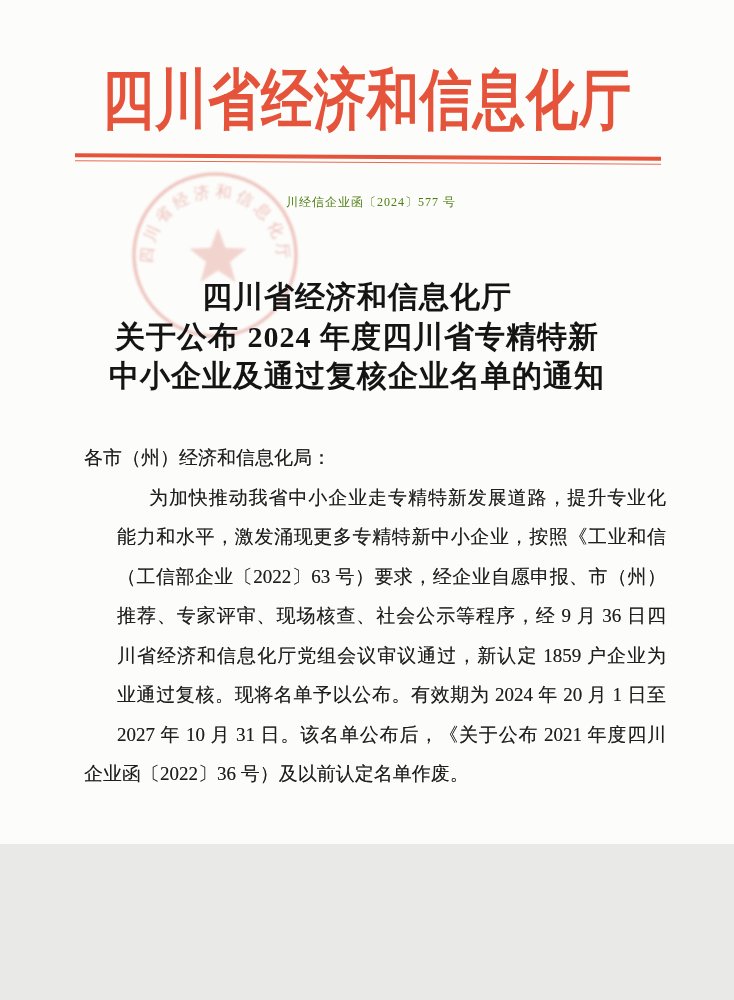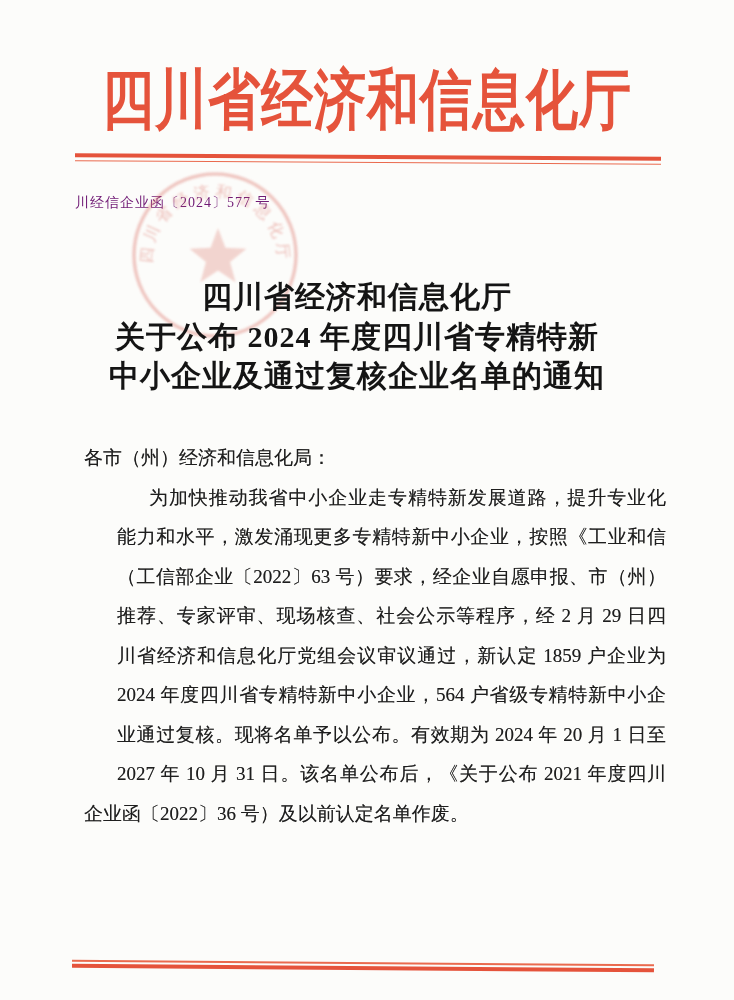--- a/index.html
+++ b/index.html
@@ -1,17 +1,17 @@
 <!DOCTYPE html>
 <html><head>
 <meta charset="utf-8">
 <style>
   html,body { margin:0; padding:0; background:#e9e9e7; }
   .page {
-    position:relative; width:734px; height:1000px; margin:0 auto;
+    position:relative; width:734px; height:844px; margin:0 auto;
     background:#fcfcfa; overflow:hidden;
     font-family:"Liberation Serif","DejaVu Serif",serif;
   }
 
   
   .agency-title {
     position:absolute; top:64px; left:0; width:100%;
     text-align:center; white-space:nowrap;
     font-size:52px; line-height:1.1; font-weight:bold;
     color:#e5533b; letter-spacing:1px;
@@ -22,21 +22,21 @@
   .header-rule { position:absolute; left:75px; top:155px; width:586px; transform:rotate(0.35deg); }
   .header-rule .rule-thick { height:4px;   background:#e5533b; }
   .header-rule .rule-thin  { height:1.5px; background:#ea6a4e; margin-top:2.5px; }
 
   .footer-rule { position:absolute; left:72px; top:962px; width:582px; transform:rotate(0.45deg); }
   .footer-rule .rule-thin  { height:1.5px; background:#ea6a4e; margin-bottom:2.5px; }
   .footer-rule .rule-thick { height:4px;   background:#e5533b; }
 
   .doc-number {
     position:absolute; top:194px; left:75px; width:592px;
-    text-align:left; font-size:14px; color:#701a75; letter-spacing:1px;
+    text-align:center; font-size:12px; color:#4d7c0f; letter-spacing:1px;
     white-space:nowrap;
   }
 
   
   .seal { position:absolute; left:128px; top:168px; width:174px; height:174px; opacity:0.85; }
 
   .doc-title {
     position:absolute; top:277px; left:-10px; width:100%;
     text-align:center; font-weight:bold; color:#141414;
     font-size:30px; line-height:39.5px; letter-spacing:1px; white-space:nowrap;
@@ -85,23 +85,22 @@
     <div>四川省经济和信息化厅</div>
     <div>关于公布 2024 年度四川省专精特新</div>
     <div>中小企业及通过复核企业名单的通知</div>
   </div>
 
   <div class="body-text">
     <div class="line">各市（州）经济和信息化局：</div>
     <div class="line just indent">为加快推动我省中小企业走专精特新发展道路，提升专业化</div>
     <div class="line just">能力和水平，激发涌现更多专精特新中小企业，按照《工业和信</div>
     <div class="line just">（工信部企业〔2022〕63 号）要求，经企业自愿申报、市（州）</div>
-    <div class="line just">推荐、专家评审、现场核查、社会公示等程序，经 2 月 29 日四</div>
+    <div class="line just">推荐、专家评审、现场核查、社会公示等程序，经 9 月 36 日四</div>
     <div class="line just">川省经济和信息化厅党组会议审议通过，新认定 1859 户企业为</div>
-    <div class="line just">2024 年度四川省专精特新中小企业，564 户省级专精特新中小企</div>
     <div class="line just">业通过复核。现将名单予以公布。有效期为 2024 年 20 月 1 日至</div>
     <div class="line just">2027 年 10 月 31 日。该名单公布后，《关于公布 2021 年度四川</div>
     <div class="line">企业函〔2022〕36 号）及以前认定名单作废。</div>
   </div>
 
   <div class="footer-rule">
     <div class="rule-thin"></div>
     <div class="rule-thick"></div>
   </div>
 

